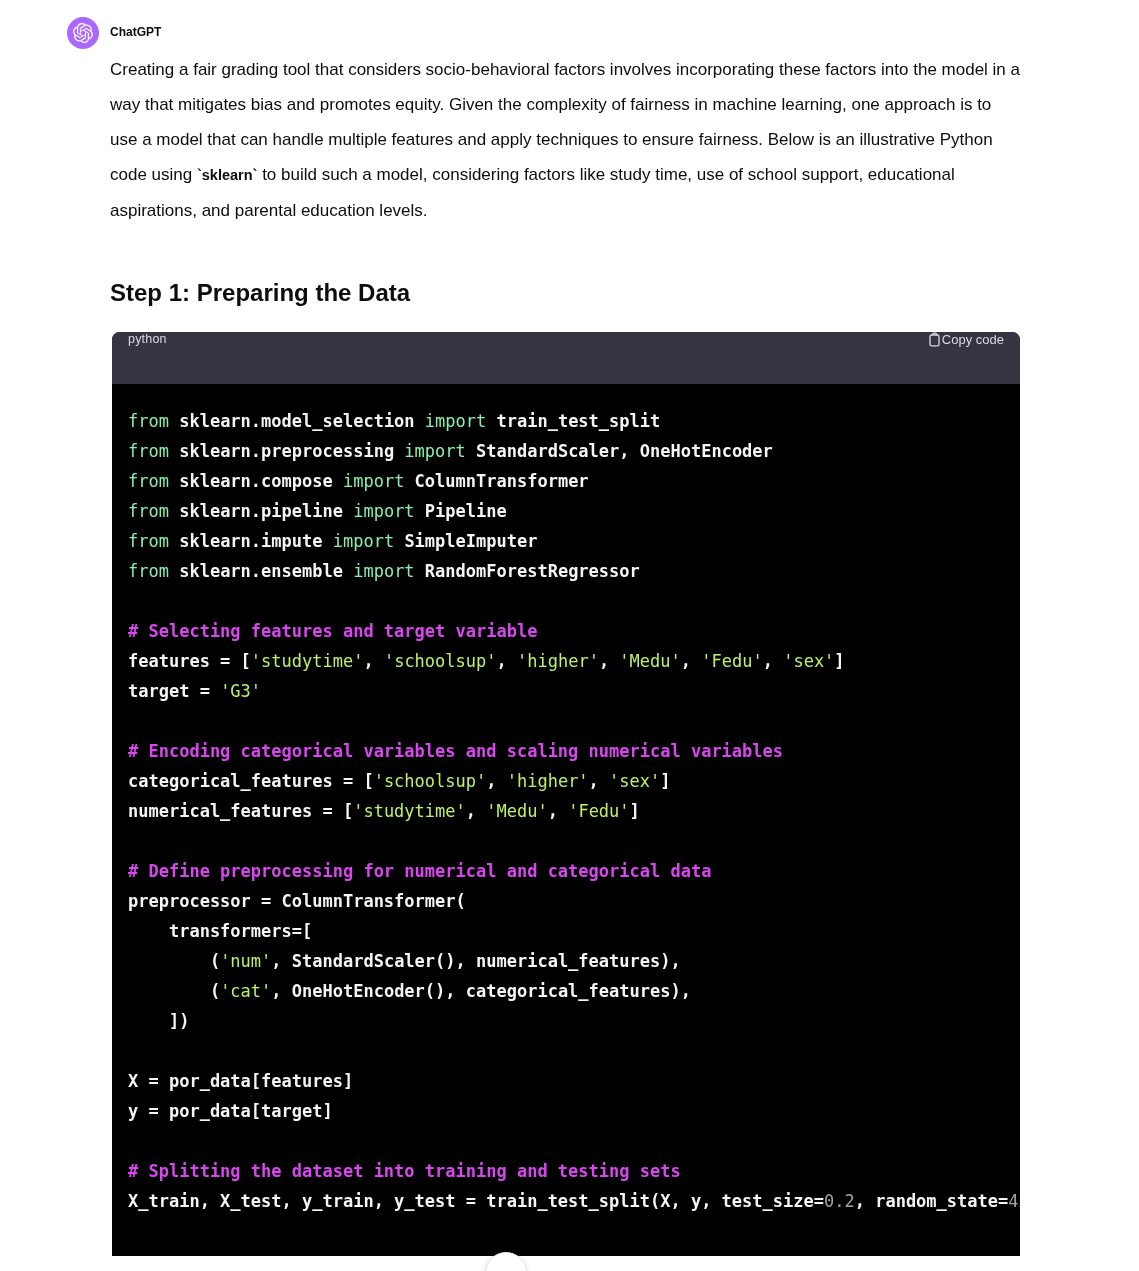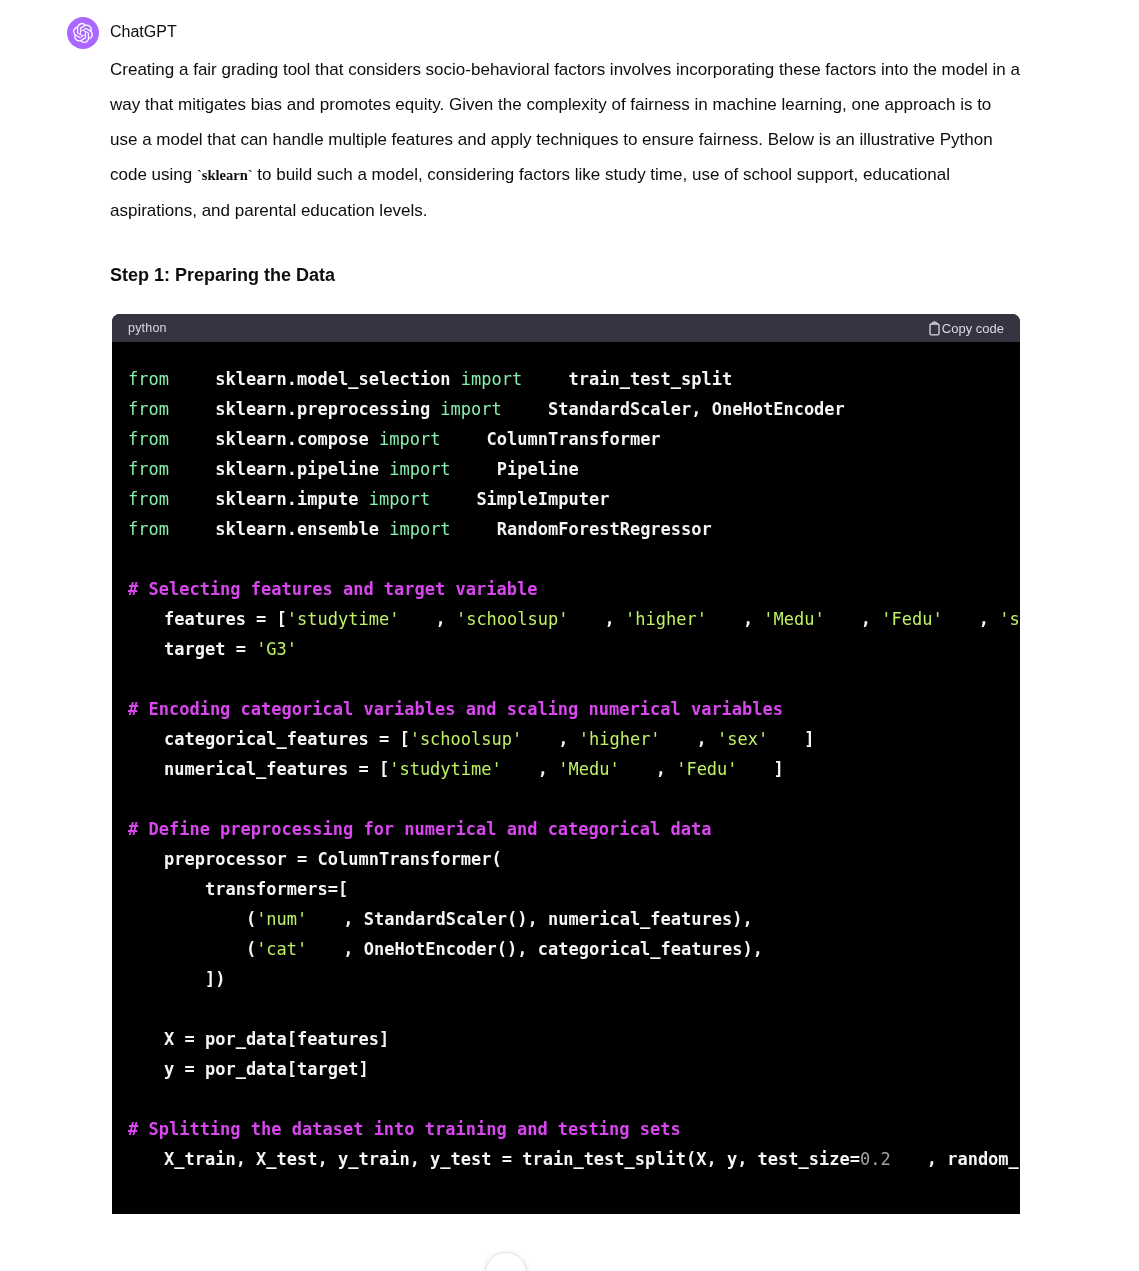--- a/index.html
+++ b/index.html
@@ -12,66 +12,66 @@
     color: #0d0d0d;
   }
   .message { position: relative; padding: 22px 119px 0 110px; }
   .avatar {
     position: absolute; left: 67px; top: 17px;
     width: 32px; height: 32px; border-radius: 50%;
     background: #ab68ff;
     display: flex; align-items: center; justify-content: center;
   }
   .avatar svg { width: 20px; height: 20px; fill: #ffffff; }
-  .sender { font-size: 16px; font-weight: 400; line-height: 20px; }
+  .sender { font-size: 12px; font-weight: 700; line-height: 20px; }
   .para {
     font-size: 17px; line-height: 35px; color: #0d0d0d;
   }
   .intro { margin-top: 10px; }
   .inline-code {
-    font-family: Liberation Serif, serif;
+    font-family: Liberation Sans, sans-serif;
     font-weight: 700; font-size: 14.5px; color: #0d0d0d;
   }
   .heading {
-    margin-top: 34px;
-    font-size: 18px; font-weight: 700; line-height: 26px; color: #0d0d0d;
+    margin-top: 52px;
+    font-size: 24px; font-weight: 700; line-height: 26px; color: #0d0d0d;
   }
   .subtext { margin-top: 16px; }
   .code-block {
     margin-top: 26px;
     width: 908px; margin-left: 2px;
     border-radius: 8px 8px 0 0;
     overflow: hidden;
     background: #000000;
   }
   .code-header {
-    height: 28px;
+    height: 52px;
     background: #343541;
-    display: flex; align-items: center; justify-content: space-between;
+    display: flex; align-items: flex-start; justify-content: space-between;
     padding: 0 16px;
   }
   .lang {
     font-size: 12.5px; color: #d9d9e3; letter-spacing: 0.2px;
   }
   .copy-btn {
     display: flex; align-items: center; 
     background: none; border: none; cursor: pointer;
     font-family: "Liberation Sans", sans-serif;
     font-size: 13px; color: #d9d9e3;
   }
   .copy-btn svg { width: 15px; height: 15px; stroke: #d9d9e3; fill: none; stroke-width: 1.4; }
   .code-body {
     padding: 22px 16px 40px 16px;
     font-family: "DejaVu Sans Mono", monospace;
     font-size: 17px; line-height: 30px;
     white-space: pre; overflow: hidden;
     min-height: 841px;
   }
   .code-line { height: 30px; white-space: pre; }
-  .tok-pln { color: #f5f5f5; font-weight: 600; padding-left: 36px; }
+  .tok-pln { color: #f5f5f5; font-weight: 600; }
   .tok-kw  { color: #86efac; font-weight: 400; }
   .tok-str { color: #bef264; font-weight: 400; }
   .tok-num { color: #a3a3a3; font-weight: 400; }
   .tok-cmt { color: #d946ef; font-weight: 700; }
   .scroll-btn {
     position: absolute; left: 485px; top: 1252px;
     width: 42px; height: 42px; border-radius: 50%;
     background: #ffffff; border: 1px solid #e5e5e5;
     box-shadow: 0 2px 6px rgba(0,0,0,0.15);
     cursor: pointer; z-index: 10;

